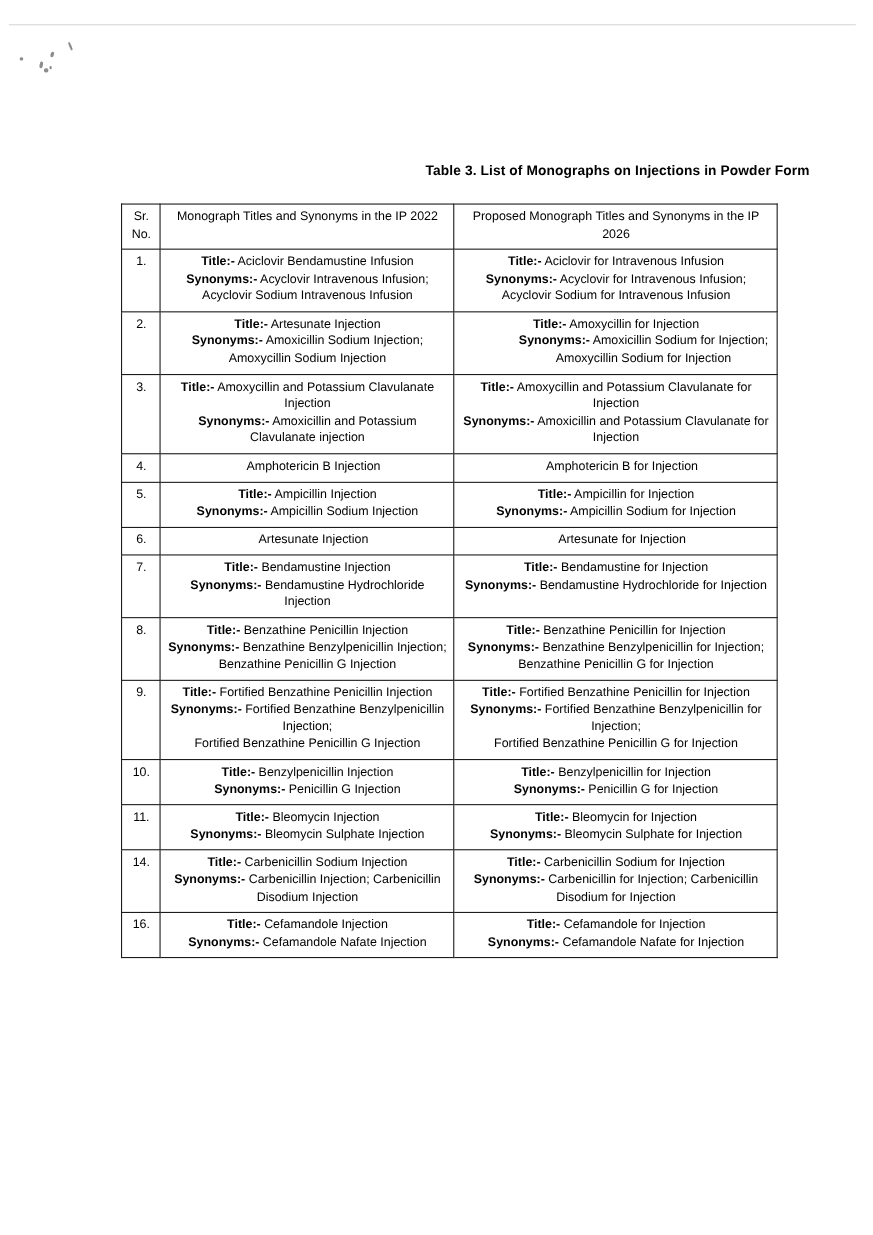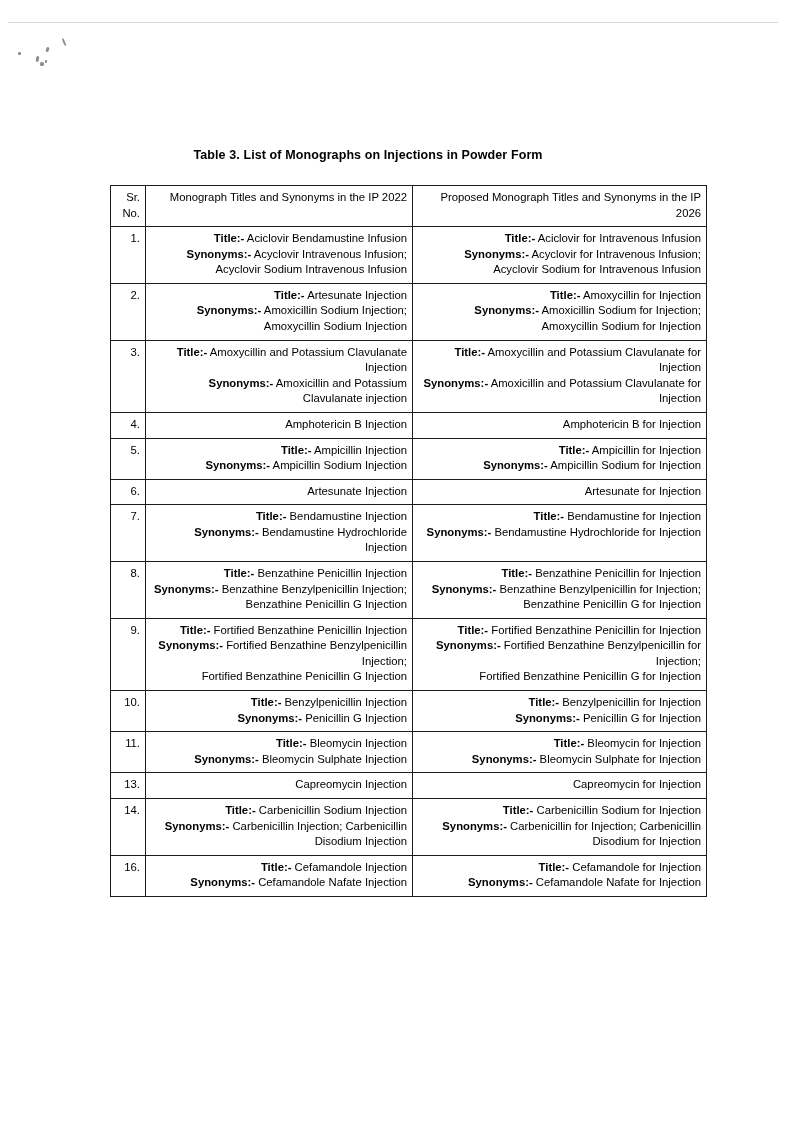--- a/index.html
+++ b/index.html
@@ -35,21 +35,21 @@
   .sp3 { left: 18px;  top: 52px;  width: 3px; height: 3px; }
   .sp4 { left: 36px;  top: 56px;  width: 3px; height: 6px; transform: rotate(12deg); }
   .sp5 { left: 40px;  top: 62px;  width: 4px; height: 4px; }
   .sp6 { left: 45px;  top: 60px;  width: 2px; height: 3px; }
 
   .page-title {
     position: absolute;
     top: 148px;
     left: 0;
     width: 736px;
-    text-align: center;
+    text-align: right;
     font-size: 12.5px;
     font-weight: bold;
     letter-spacing: 0.1px;
   }
 
   .table-wrap {
     position: absolute;
     top: 185px;
     left: 110px;
     width: 596px;
@@ -60,21 +60,21 @@
     width: 596px;
     table-layout: fixed;
   }
   table.monograph-table td,
   table.monograph-table th {
     border: 1px solid #1c1c1c;
     vertical-align: top;
     padding: 4px 5px 5px 6px;
     font-size: 11.3px;
     line-height: 1.38;
-    text-align: right;
+    text-align: center;
     font-weight: normal;
   }
   col.c-sr  { width: 35px; }
   col.c-old { width: 267px; }
   col.c-new { width: 294px; }
 
   thead th {
     font-weight: bold;
     font-size: 11.6px;
     line-height: 1.42;
@@ -234,29 +234,20 @@
           <td>
             <span class="line"><span class="lbl">Title:-</span><span> Bleomycin Injection</span></span>
             <span class="line"><span class="lbl">Synonyms:-</span><span> Bleomycin Sulphate Injection</span></span>
           </td>
           <td>
             <span class="line"><span class="lbl">Title:-</span><span> Bleomycin for Injection</span></span>
             <span class="line"><span class="lbl">Synonyms:-</span><span> Bleomycin Sulphate for Injection</span></span>
           </td>
         </tr>
         <tr>
-          <td class="sr-cell">13.</td>
-          <td>
-            <span class="cell-plain">Capreomycin Injection</span>
-          </td>
-          <td>
-            <span class="cell-plain">Capreomycin for Injection</span>
-          </td>
-        </tr>
-        <tr>
           <td class="sr-cell">14.</td>
           <td>
             <span class="line"><span class="lbl">Title:-</span><span> Carbenicillin Sodium Injection</span></span>
             <span class="line"><span class="lbl">Synonyms:-</span><span> Carbenicillin Injection; Carbenicillin Disodium Injection</span></span>
           </td>
           <td>
             <span class="line"><span class="lbl">Title:-</span><span> Carbenicillin Sodium for Injection</span></span>
             <span class="line"><span class="lbl">Synonyms:-</span><span> Carbenicillin for Injection; Carbenicillin Disodium for Injection</span></span>
           </td>
         </tr>

